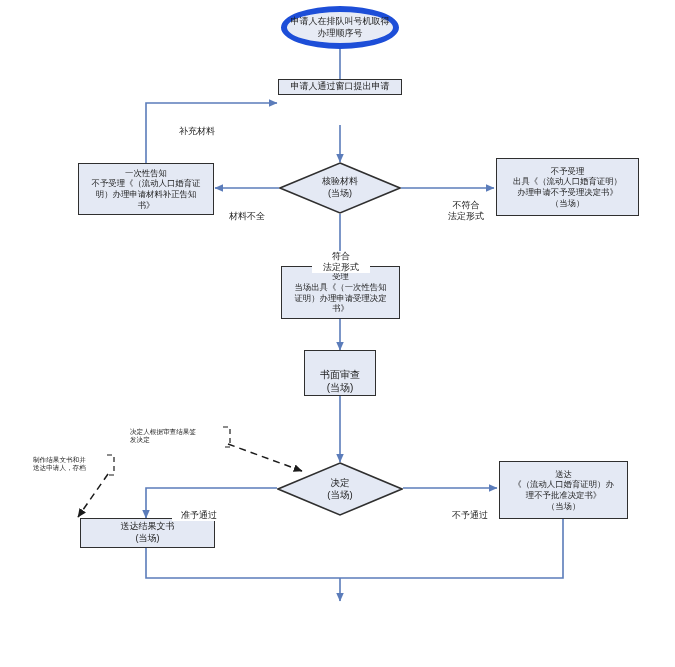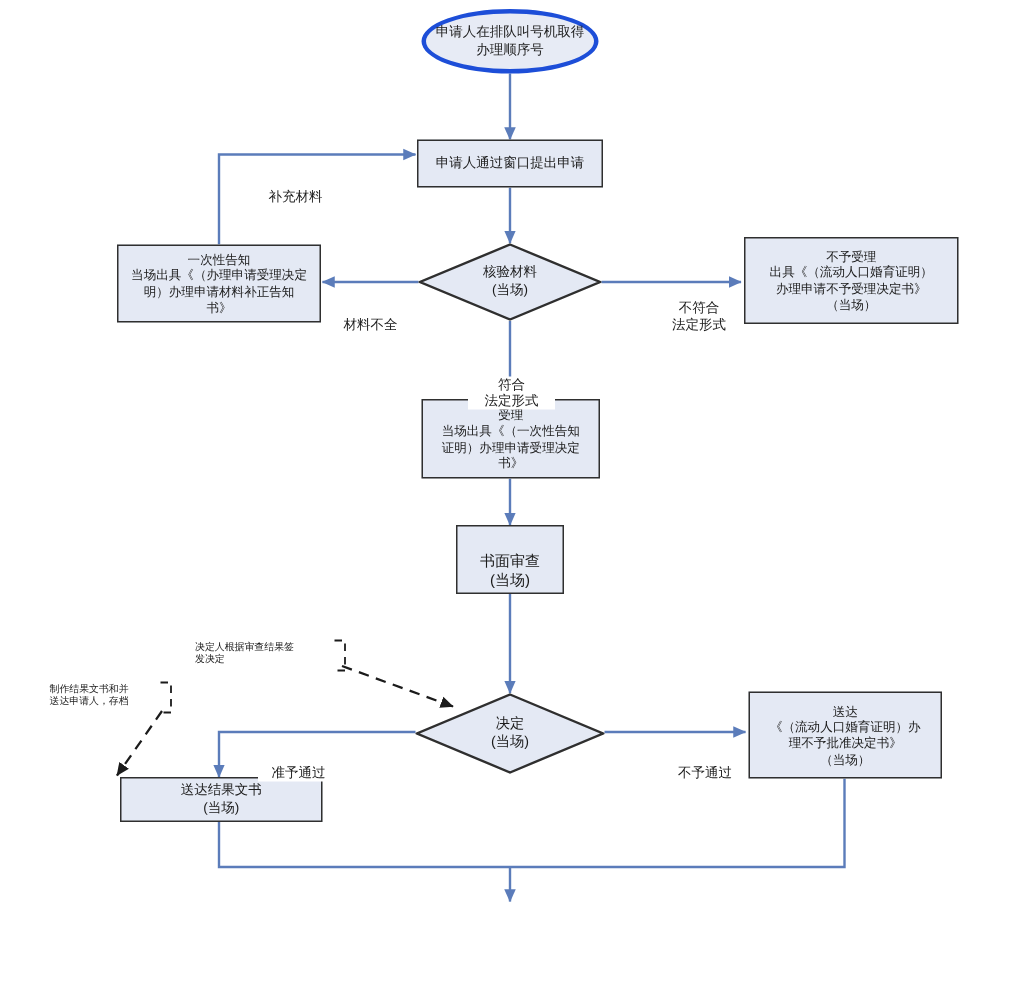--- a/index.html
+++ b/index.html
@@ -39,21 +39,21 @@
     z-index: 3;
   }
   .node .txt {
     display: block;
     width: 100%;
     padding: 0 3px;
     white-space: pre-line;
   }
   .terminator {
     border-radius: 50% / 50%;
-    border: 3px solid #1d4ed8;
+    border: 6px solid #1d4ed8;
     background: #e7ebf5;
   }
   .decision {
     background: transparent;
     border: none;
   }
   .decision .dia-svg {
     position: absolute;
     left: 0;
     top: 0;
@@ -136,35 +136,35 @@
 
       <path d="M 108 474 L 78 517" marker-end="url(#arrowdark)"></path>
     </g>
   </svg>
 
   <div class="node terminator" style="left:281px; top:6px; width:118px; height:43px; font-size:9px;">
     <span class="txt">申请人在排队叫号机取得
 办理顺序号</span>
   </div>
 
-  <div class="node" style="left:278px; top:93px; width:124px; height:32px; font-size:9px;">
+  <div class="node" style="left:278px; top:79px; width:124px; height:16px; font-size:9px;">
     <span class="txt">申请人通过窗口提出申请</span>
   </div>
 
   <div class="node decision" style="left:279px; top:162px; width:122px; height:52px; font-size:9px;">
     <svg class="dia-svg" width="122" height="52" viewBox="0 0 122 52">
       <polygon points="61,1 121,26 61,51 1,26" fill="#e4e9f4" stroke="#2f2f2f" stroke-width="1.6"></polygon>
     </svg>
     <span class="txt">核验材料
 (当场)</span>
   </div>
 
   <div class="node" style="left:78px; top:163px; width:136px; height:52px; font-size:8.4px;">
     <span class="txt">一次性告知
-当场出具《（办理申请受理决定
+不予受理《（流动人口婚育证
 明）办理申请材料补正告知
 书》</span>
   </div>
 
   <div class="node" style="left:496px; top:158px; width:143px; height:58px; font-size:8.4px;">
     <span class="txt">不予受理
 出具《（流动人口婚育证明）
 办理申请不予受理决定书》
 （当场）</span>
   </div>

